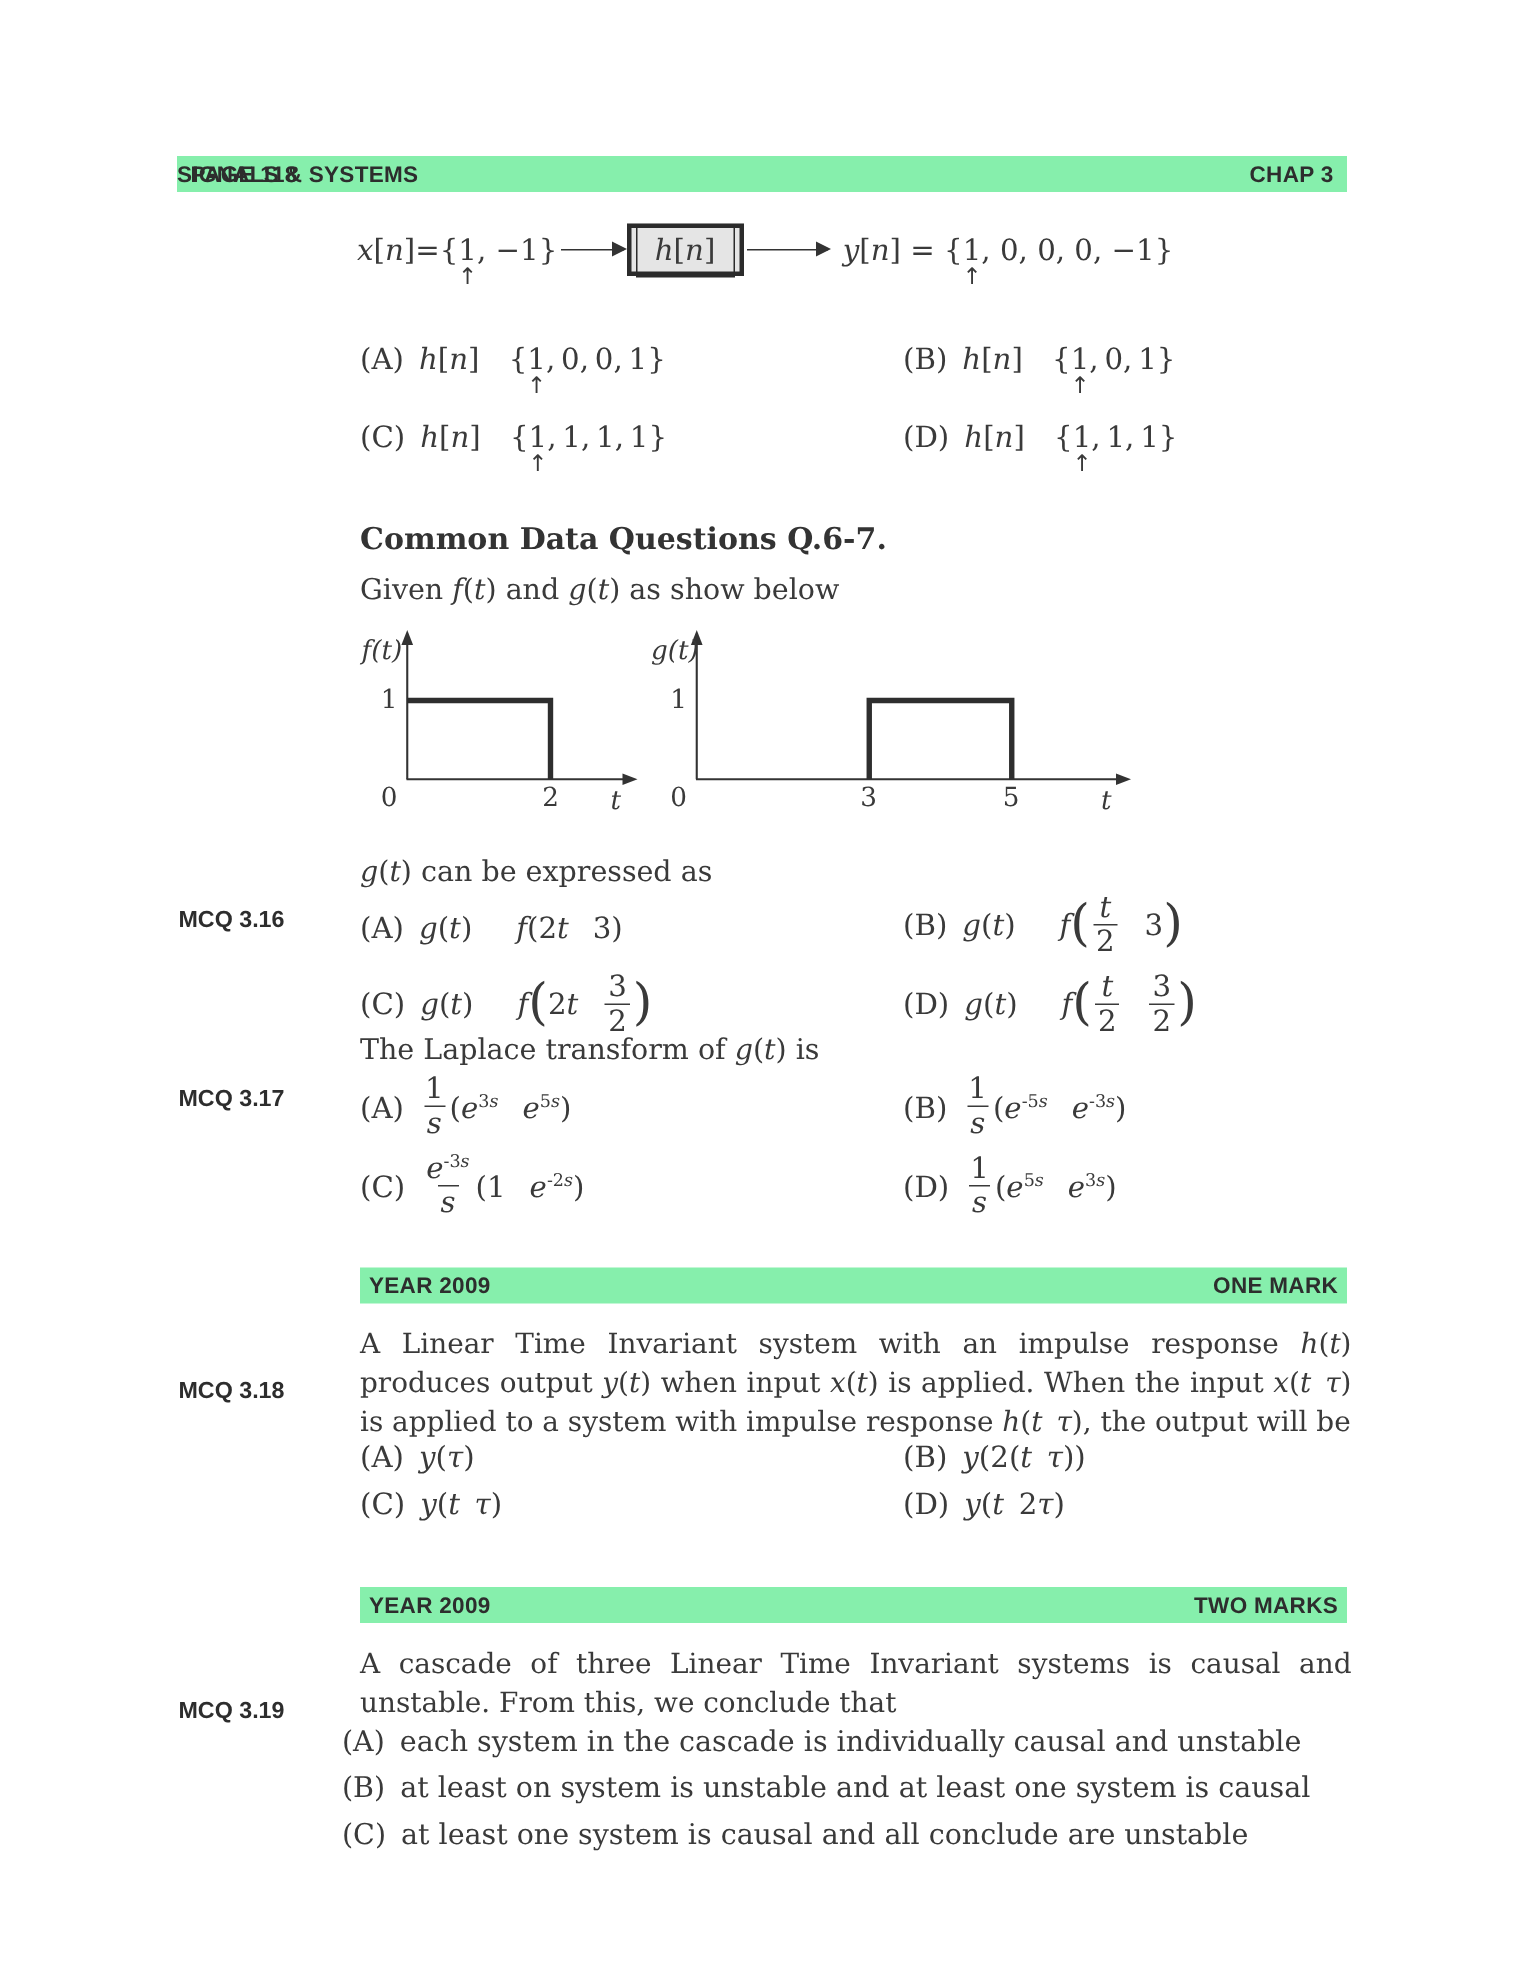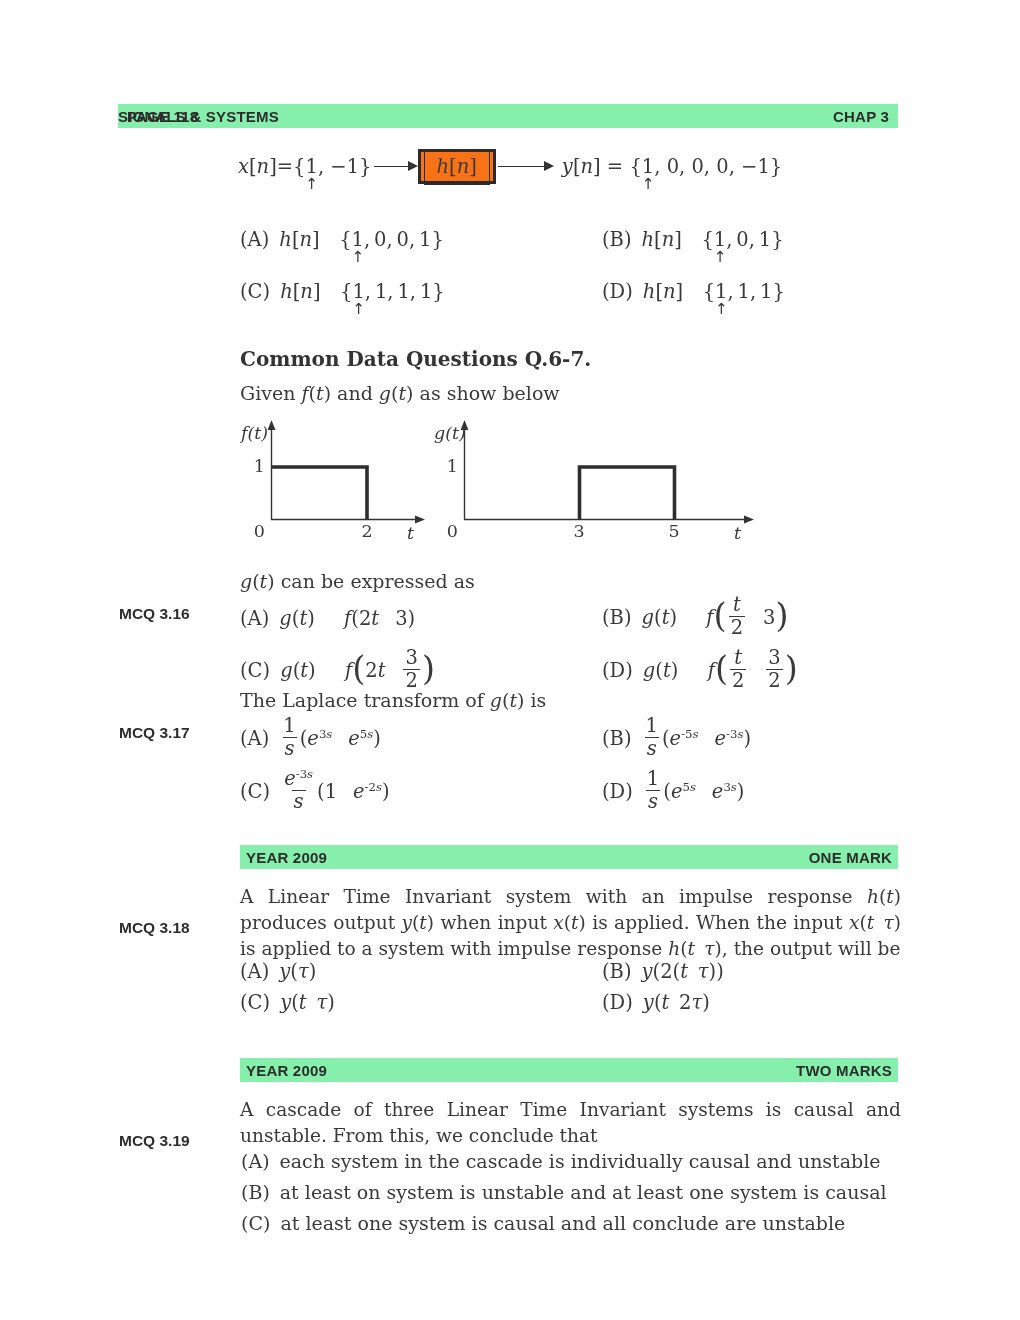--- a/index.html
+++ b/index.html
@@ -30,39 +30,39 @@
   .ua::after{content:"↑";position:absolute;top:calc(100% - 3px);left:50%;transform:translateX(-50%);
              font-size:0.78em;font-style:normal;color:#3a3a3a;
              font-family:"DejaVu Sans",sans-serif;}
 
   
   #diagram{position:absolute;left:238px;top:149px;display:flex;align-items:center;font-size:19.5px;}
   .conn{height:1.5px;background:#333;position:relative;margin:0 2px;}
   .conn.c1{width:42px;} .conn.c2{width:54px;margin-right:10px;}
   .conn::after{content:"";position:absolute;right:-2px;top:-4.4px;width:0;height:0;
                border-left:10px solid #333;border-top:5px solid transparent;border-bottom:5px solid transparent;}
-  .hbox-outer{border:3.2px solid #2b2b2b;padding:3px;background:#f97316;}
+  .hbox-outer{border:3.2px solid #2b2b2b;padding:3px;background:#e5e5e5;}
   .hbox-inner{border:1.3px solid #2b2b2b;padding:3px 12px 6px;}
 
   
   .optgrid{position:absolute;left:240px;width:660px;display:grid;grid-template-columns:362px 1fr;}
   .optgrid .opt{white-space:nowrap;font-size:19.5px;}
   .olabel{margin-right:10px;}
   #h-options{top:228px;grid-auto-rows:52px;}
   #opts-316{top:593px;grid-template-rows:50px 56px;align-items:center;font-size:19.5px;}
   #opts-317{top:713px;grid-template-rows:53px 53px;align-items:center;}
   #opts-318{top:960px;grid-auto-rows:31px;}
 
   
   #common-heading{position:absolute;left:240px;top:347px;font-weight:bold;font-size:20px;color:#333;}
   #common-intro{position:absolute;left:240px;top:382px;font-size:19px;}
   .mcq-label{position:absolute;left:119px;font-size:15.5px;margin-top:32px;}
   .qline{position:absolute;left:240px;font-size:19px;}
   .para{position:absolute;left:240px;width:661px;text-align:justify;font-size:18.6px;line-height:25.9px;}
-  #q319-options{position:absolute;left:241px;top:1149px;font-size:19px;}
+  #q319-options{position:absolute;left:228px;top:1149px;font-size:19px;}
   #q319-options .optline{margin-bottom:6px;line-height:25px;}
 
   
   #figures{position:absolute;left:239px;top:417px;display:flex;}
   svg text{font-family:"DejaVu Serif","Liberation Serif",serif;font-size:17.5px;fill:#3a3a3a;}
   svg .axlab{font-style:italic;}
 </style>
 </head>
 <body>
 

